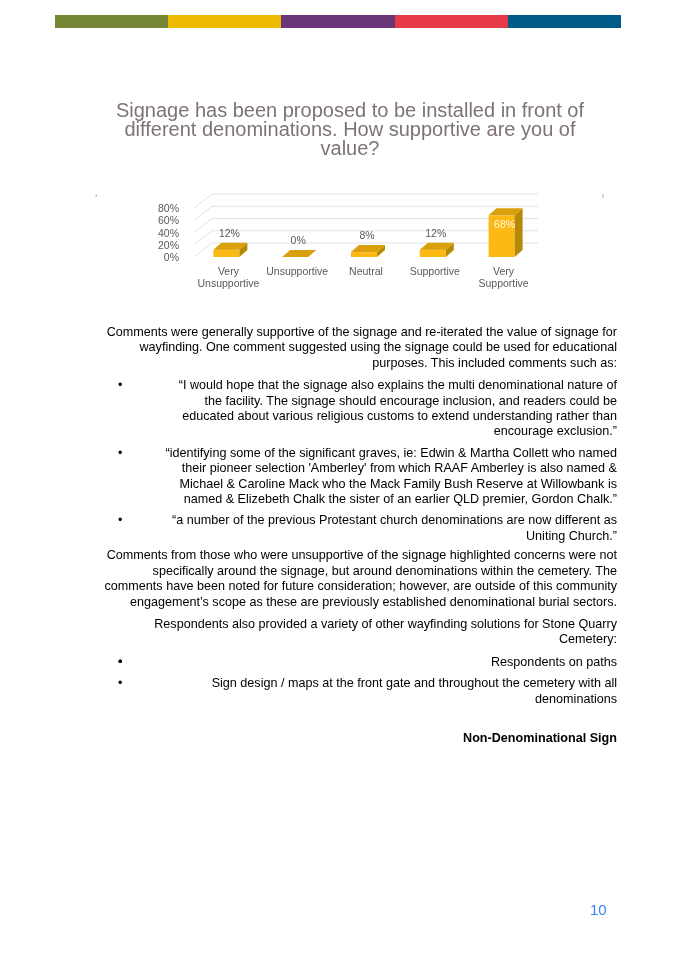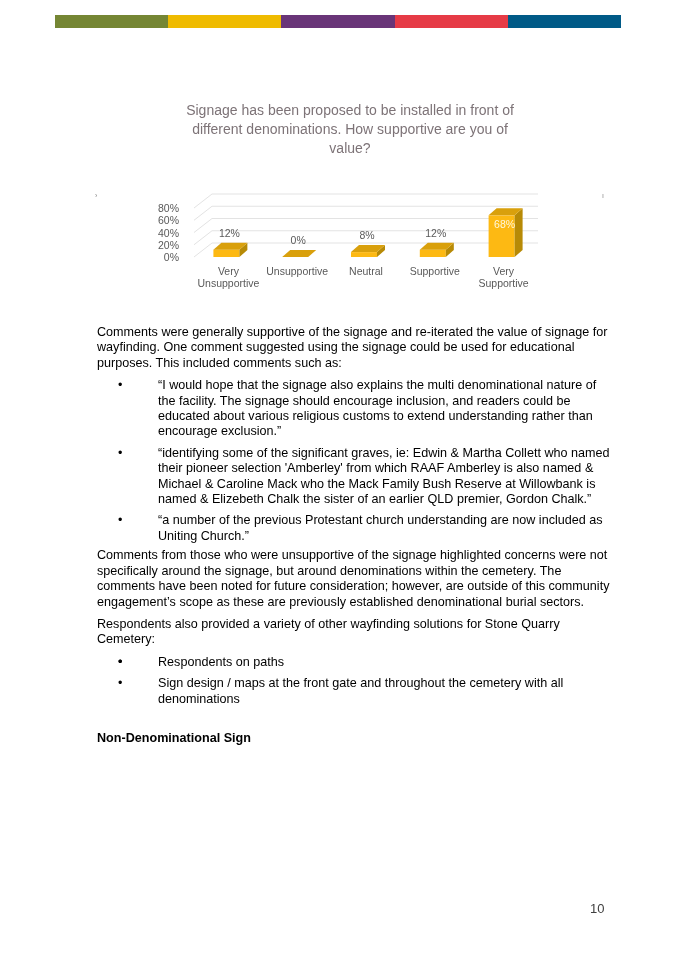--- a/index.html
+++ b/index.html
@@ -33,41 +33,42 @@
       top: 95px;
       width: 520px;
       height: 210px;
     }
     .chart-title {
       position: absolute;
       left: 0;
       top: 6px;
       width: 520px;
       text-align: center;
-      font-size: 14px;
+      font-size: 20px;
       line-height: 19px;
       color: #7d7377;
     }
     .chart-svg {
       position: absolute;
       left: 0;
       top: 0;
       width: 520px;
       height: 210px;
     }
     .chart-svg text {
       font-family: "Liberation Sans", sans-serif;
     }
     .body-text {
       position: absolute;
       left: 97px;
       top: 325px;
       width: 520px;
       font-size: 12.6px;
       line-height: 15.4px;
+      text-align: right;
     }
     .body-text p {
       margin: 0 0 7px 0;
     }
     .bullets {
       list-style: none;
       margin: 0 0 4px 0;
       padding: 0;
     }
     .bullets li {
@@ -82,22 +83,22 @@
     }
     .section-heading {
       font-weight: bold;
       margin-top: 24px !important;
       margin-bottom: 6px !important;
     }
     .page-number {
       position: absolute;
       left: 590px;
       top: 901px;
-      font-size: 13px;
-      color: #404040;
+      font-size: 15px;
+      color: #3b82f6;
     }
   </style>
 </head>
 <body>
 
 <div class="color-bar">
   <div class="seg" style="background: rgb(117, 134, 52);"></div>
   <div class="seg" style="background: rgb(239, 187, 0);"></div>
   <div class="seg" style="background: rgb(105, 53, 120);"></div>
   <div class="seg" style="background: rgb(230, 59, 70);"></div>
@@ -182,21 +183,21 @@
     <li>
       <span class="bullet">•</span>
       <span>“I would hope that the signage also explains the multi denominational nature of the facility. The signage should encourage inclusion, and readers could be educated about various religious customs to extend understanding rather than encourage exclusion.”</span>
     </li>
     <li>
       <span class="bullet">•</span>
       <span>“identifying some of the significant graves, ie: Edwin &amp; Martha Collett who named their pioneer selection 'Amberley' from which RAAF Amberley is also named &amp; Michael &amp; Caroline Mack who the Mack Family Bush Reserve at Willowbank is named &amp; Elizebeth Chalk the sister of an earlier QLD premier, Gordon Chalk.”</span>
     </li>
     <li style="margin-bottom:2px;">
       <span class="bullet">•</span>
-      <span>“a number of the previous Protestant church understanding are now included as Uniting Church.”</span>
+      <span>“a number of the previous Protestant church denominations are now different as Uniting Church.”</span>
     </li>
   </ul>
   <p>Comments from those who were unsupportive of the signage highlighted concerns were not specifically around the signage, but around denominations within the cemetery. The comments have been noted for future consideration; however, are outside of this community engagement’s scope as these are previously established denominational burial sectors.</p>
   <p>Respondents also provided a variety of other wayfinding solutions for Stone Quarry Cemetery:</p>
   <ul class="bullets">
     <li>
       <span class="bullet">•</span>
     </li>
     <li>
       <span class="bullet">•</span>

